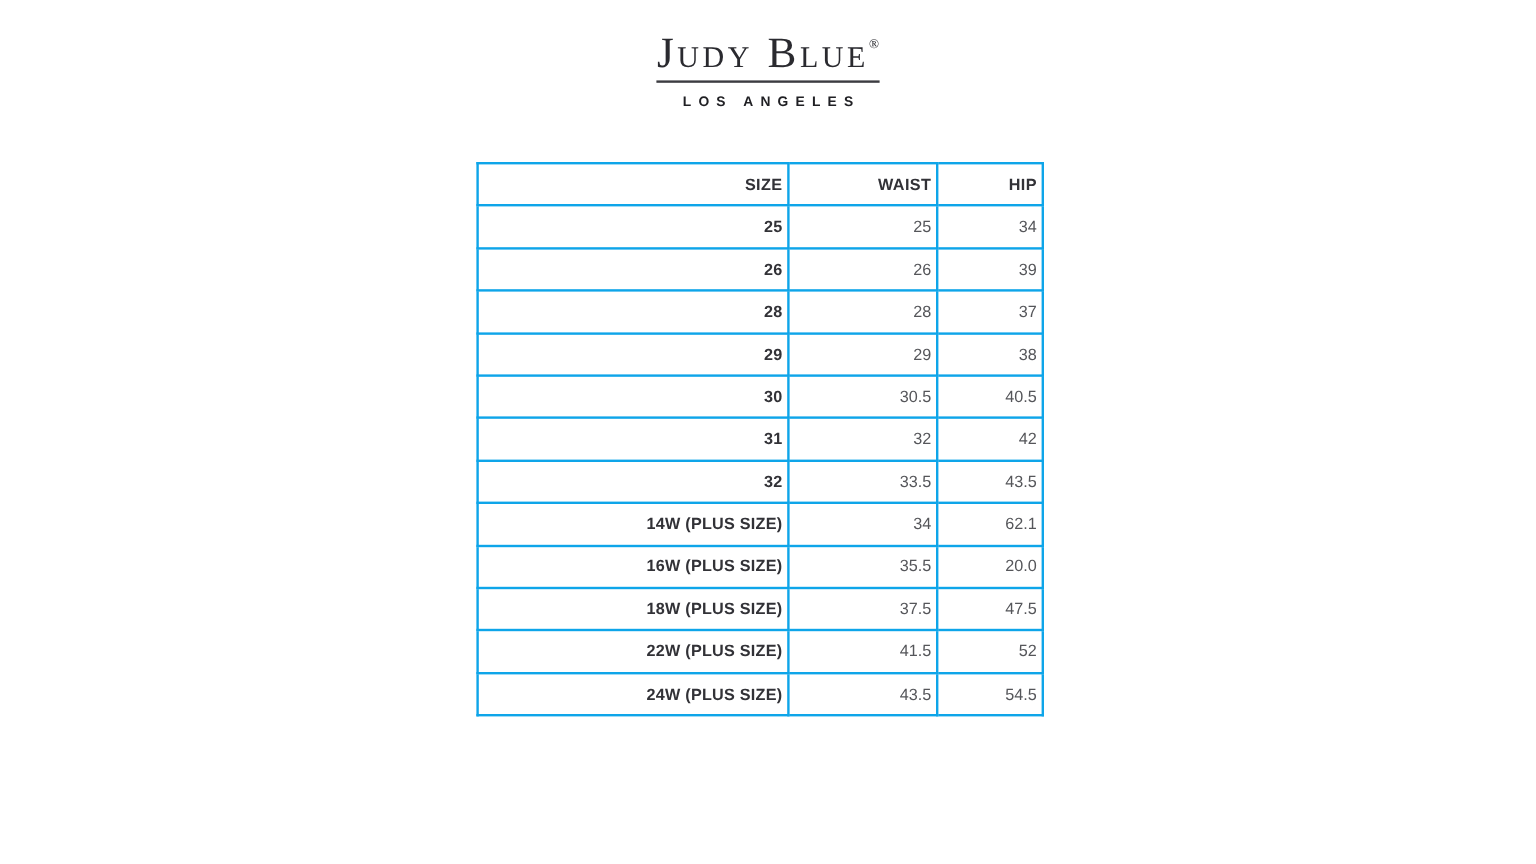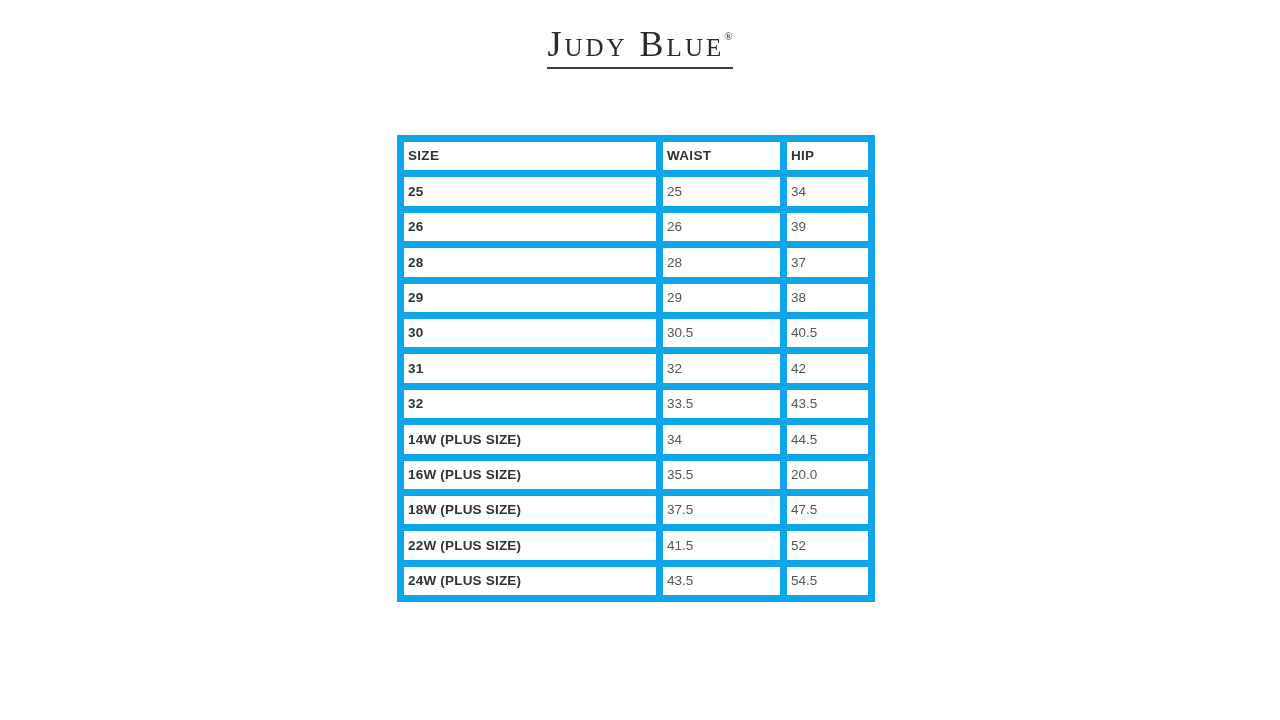--- a/index.html
+++ b/index.html
@@ -57,23 +57,23 @@
   table.size-chart {
     position: absolute;
     left: 397px; top: 135px;
     width: 471px;
     border-collapse: collapse;
     table-layout: fixed;
     background: #ffffff;
   }
   table.size-chart th,
   table.size-chart td {
-    border: 7px solid #0ea5e9;
+    border: 2px solid #0ea5e9;
     height: 35.4px;
-    text-align: left;
+    text-align: right;
     vertical-align: middle;
     font-size: 13.5px;
     line-height: 1;
     padding: 0 4px;
   }
   table.size-chart th {
     font-weight: 700;
     color: #323237;
     letter-spacing: 0.3px;
   }
@@ -94,20 +94,21 @@
 </head>
 <body>
 
 <div class="page">
 
   <div class="logo-block">
     <div class="brand-line1">
       <span>Judy Blue</span><span class="reg-mark">®</span>
     </div>
     <div class="brand-underline"></div>
+    <div class="brand-tagline">LOS ANGELES</div>
   </div>
 
   <table class="size-chart">
     <colgroup>
       <col class="col-size">
       <col class="col-waist">
       <col class="col-hip">
     </colgroup>
     <thead>
       <tr>
@@ -148,21 +149,21 @@
           <td class="cell-hip">42</td>
         </tr>
         <tr>
           <td class="cell-size">32</td>
           <td class="cell-waist">33.5</td>
           <td class="cell-hip">43.5</td>
         </tr>
         <tr>
           <td class="cell-size">14W (PLUS SIZE)</td>
           <td class="cell-waist">34</td>
-          <td class="cell-hip">44.5</td>
+          <td class="cell-hip">62.1</td>
         </tr>
         <tr>
           <td class="cell-size">16W (PLUS SIZE)</td>
           <td class="cell-waist">35.5</td>
           <td class="cell-hip">20.0</td>
         </tr>
         <tr>
           <td class="cell-size">18W (PLUS SIZE)</td>
           <td class="cell-waist">37.5</td>
           <td class="cell-hip">47.5</td>

